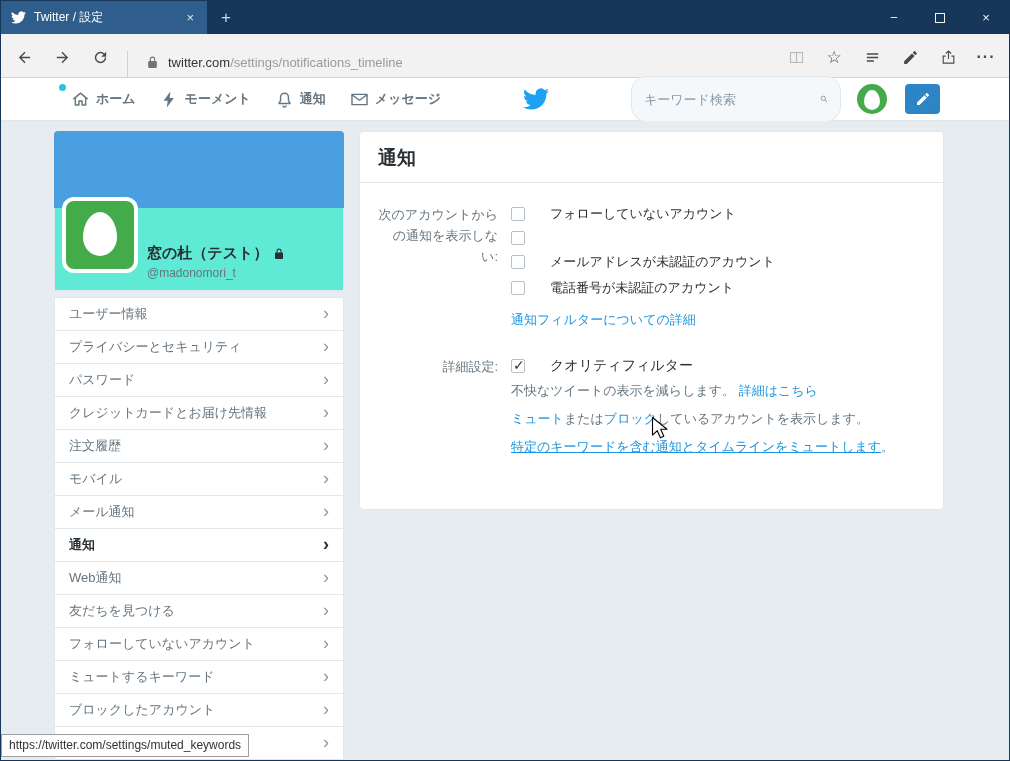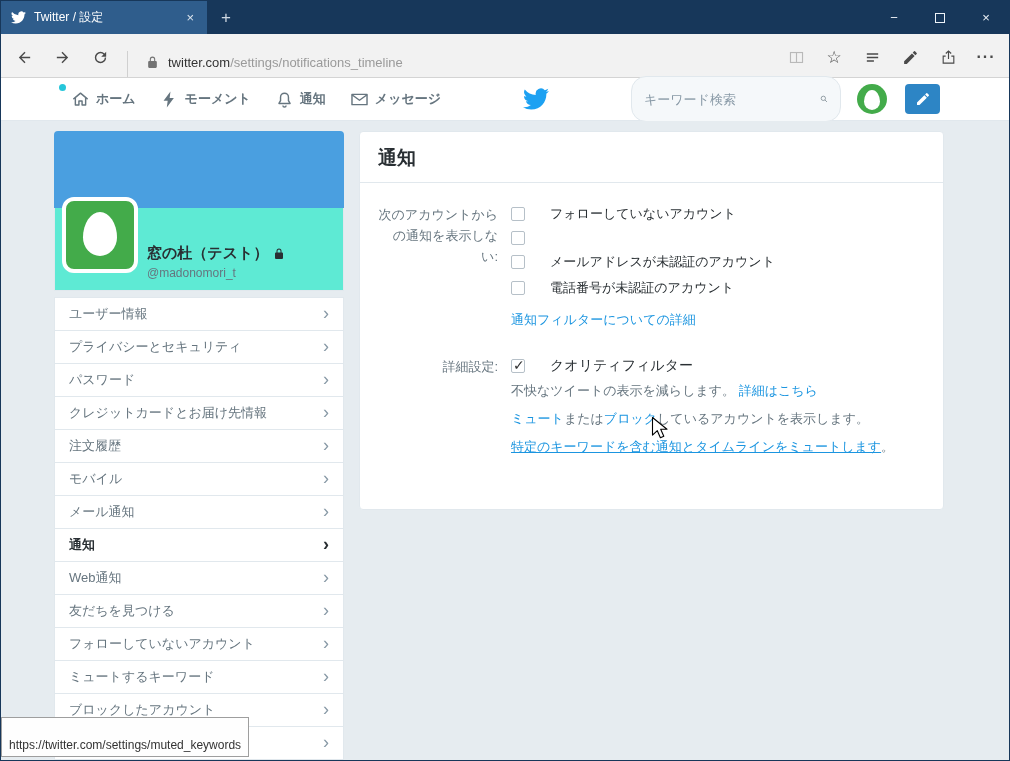--- a/index.html
+++ b/index.html
@@ -107,21 +107,21 @@
   .filter-link { display:inline-block; margin-top:6px; }
   .desc-line { font-size:13px; margin-bottom:11px; line-height:1.3; }
   .desc-line .gray { color:var(--muted,#66757f); }
   .save-row { margin-top:12px; margin-bottom:0; }
   .save-btn { background:var(--save_disabled,#8cc7ef); color:#fff; font-weight:bold; font-size:13px;
               border:none; border-radius:4px; padding:9px 16px; margin-left:10px; cursor:pointer;
               font-family:inherit; }
 
   
   .status-tooltip { position:absolute; left:0; bottom:3px; background:#fefefe; border:1px solid #9e9e9e;
-                    font-size:12px; color:#333; padding:20px 7px 4px; white-space:nowrap; z-index:50; }
+                    font-size:12px; color:#333; padding:3px 7px 4px; white-space:nowrap; z-index:50; }
   .cursor { position:absolute; left:650px; top:415px; z-index:100; pointer-events:none; }
 </style>
 </head>
 <body>
 
 <div class="window">
 
   <div class="titlebar">
     <div class="tab">
       <span class="tab-bird">

